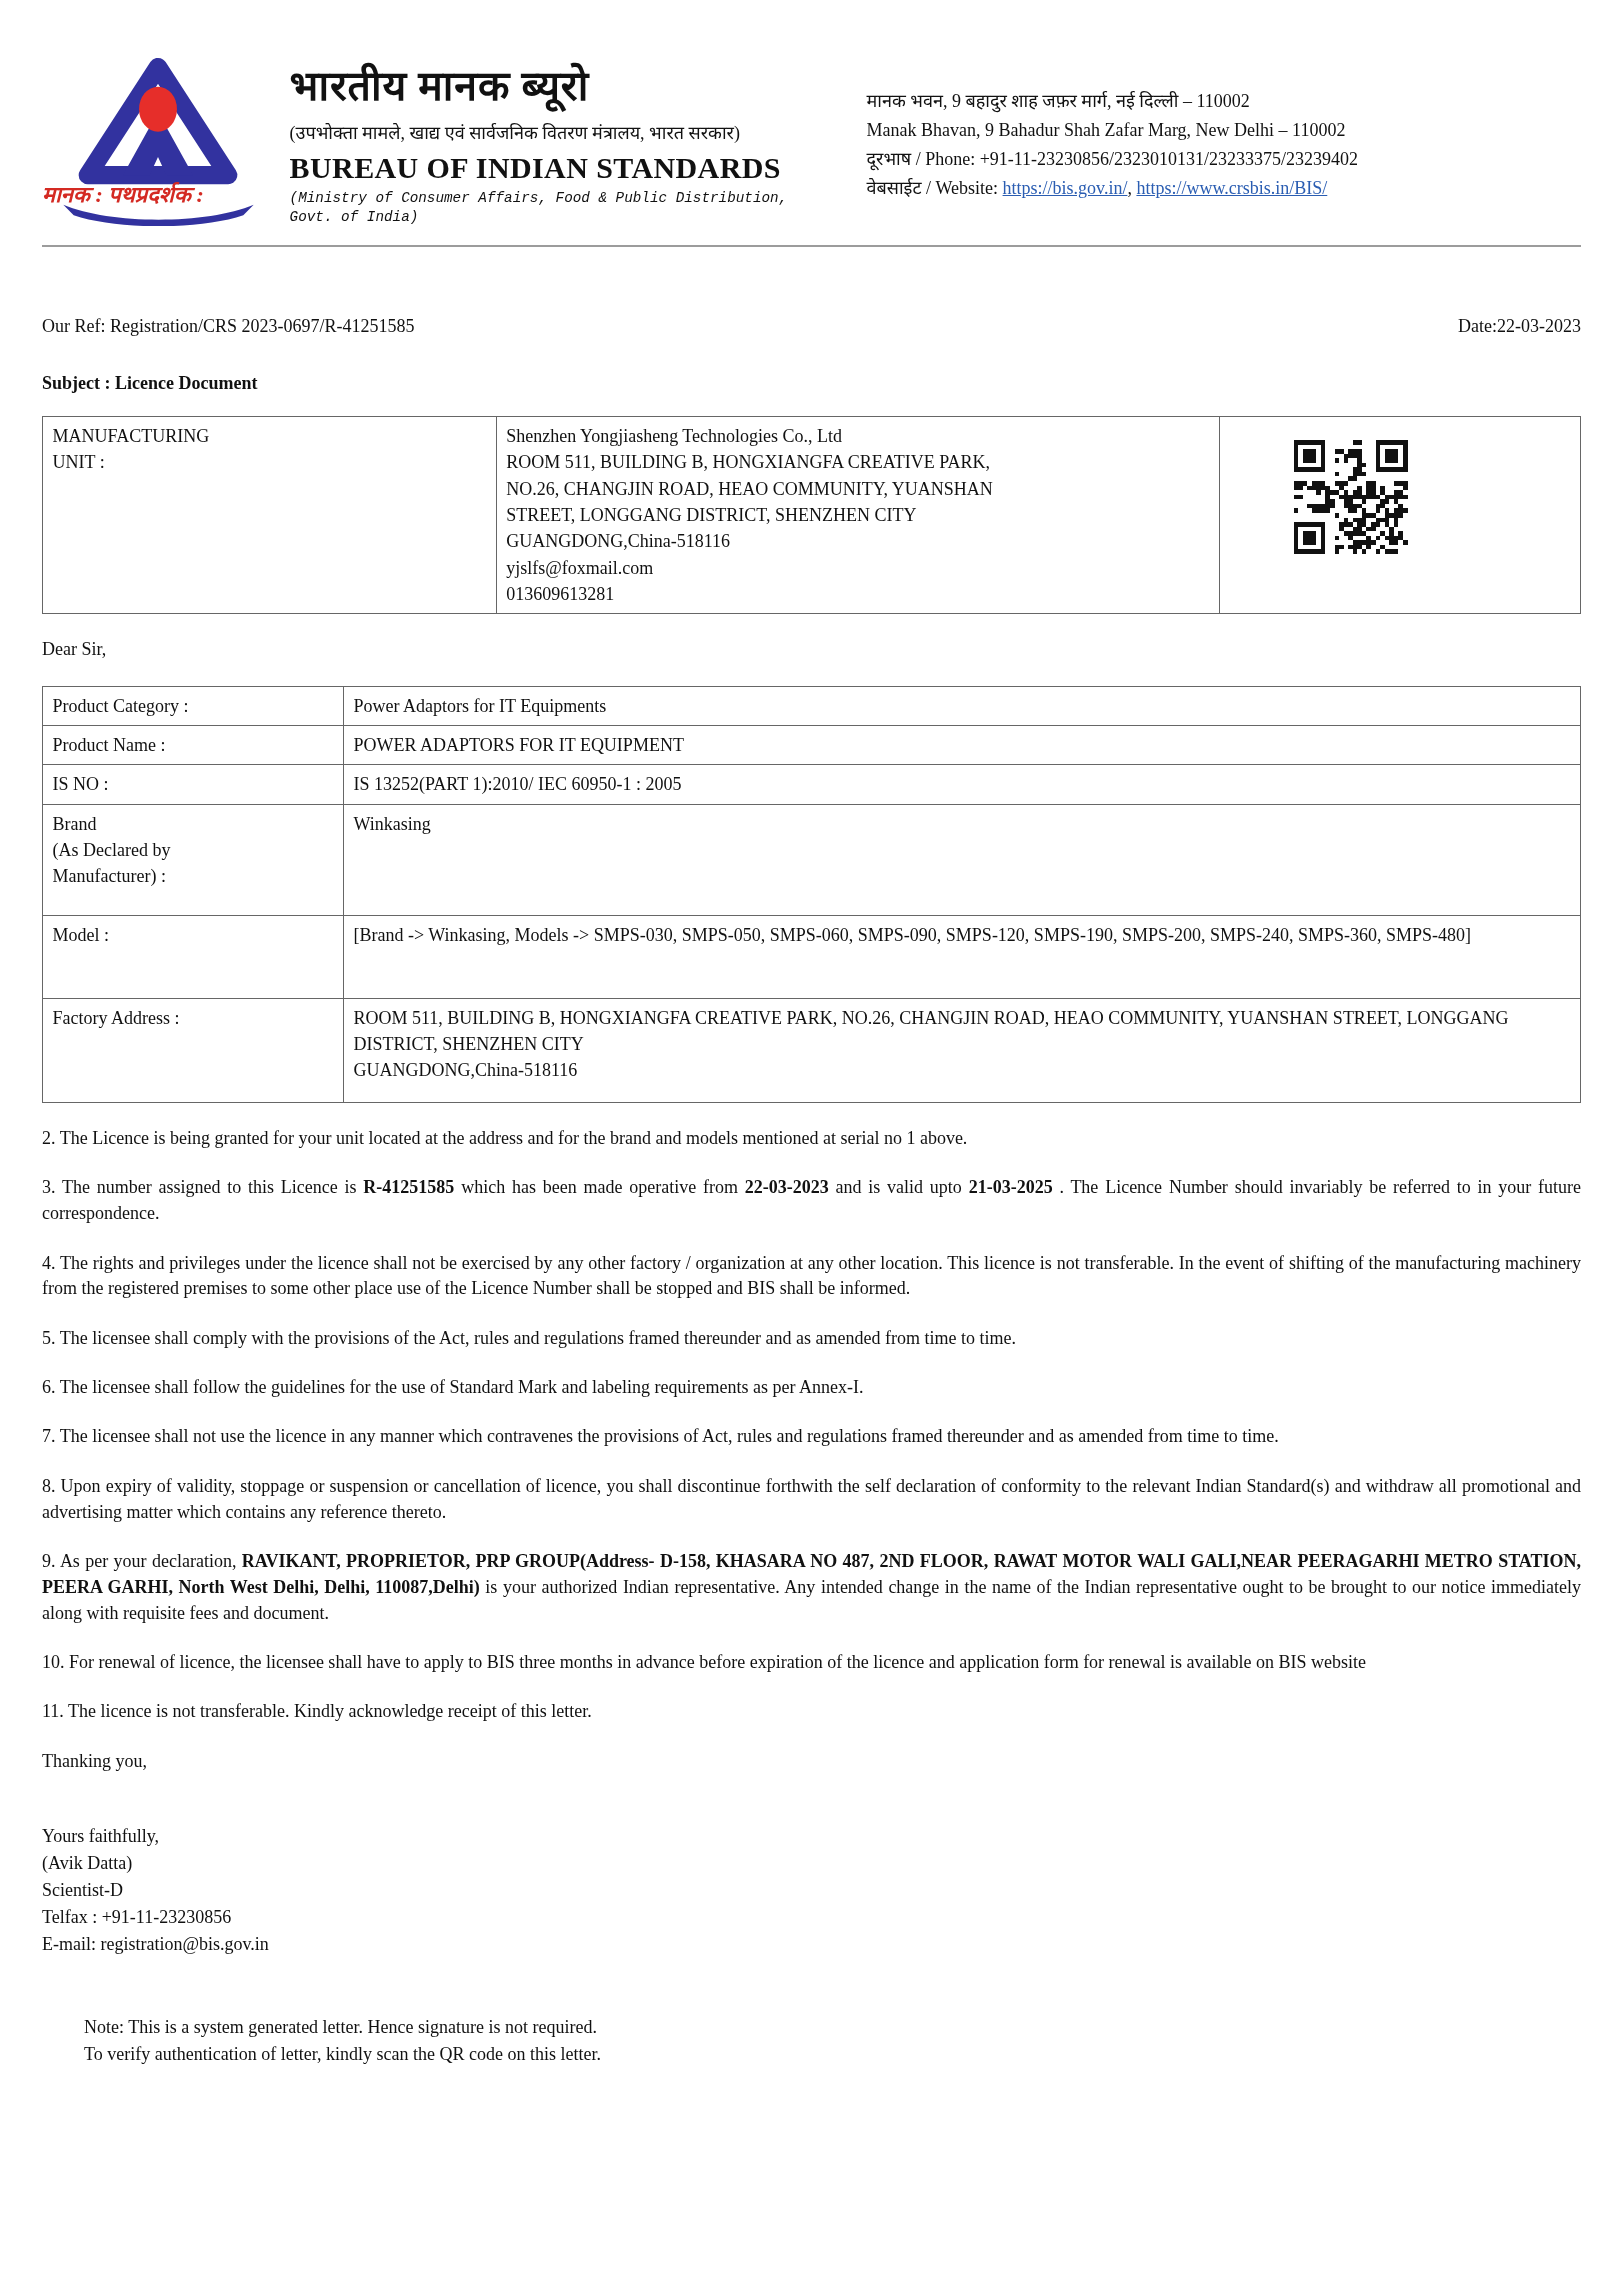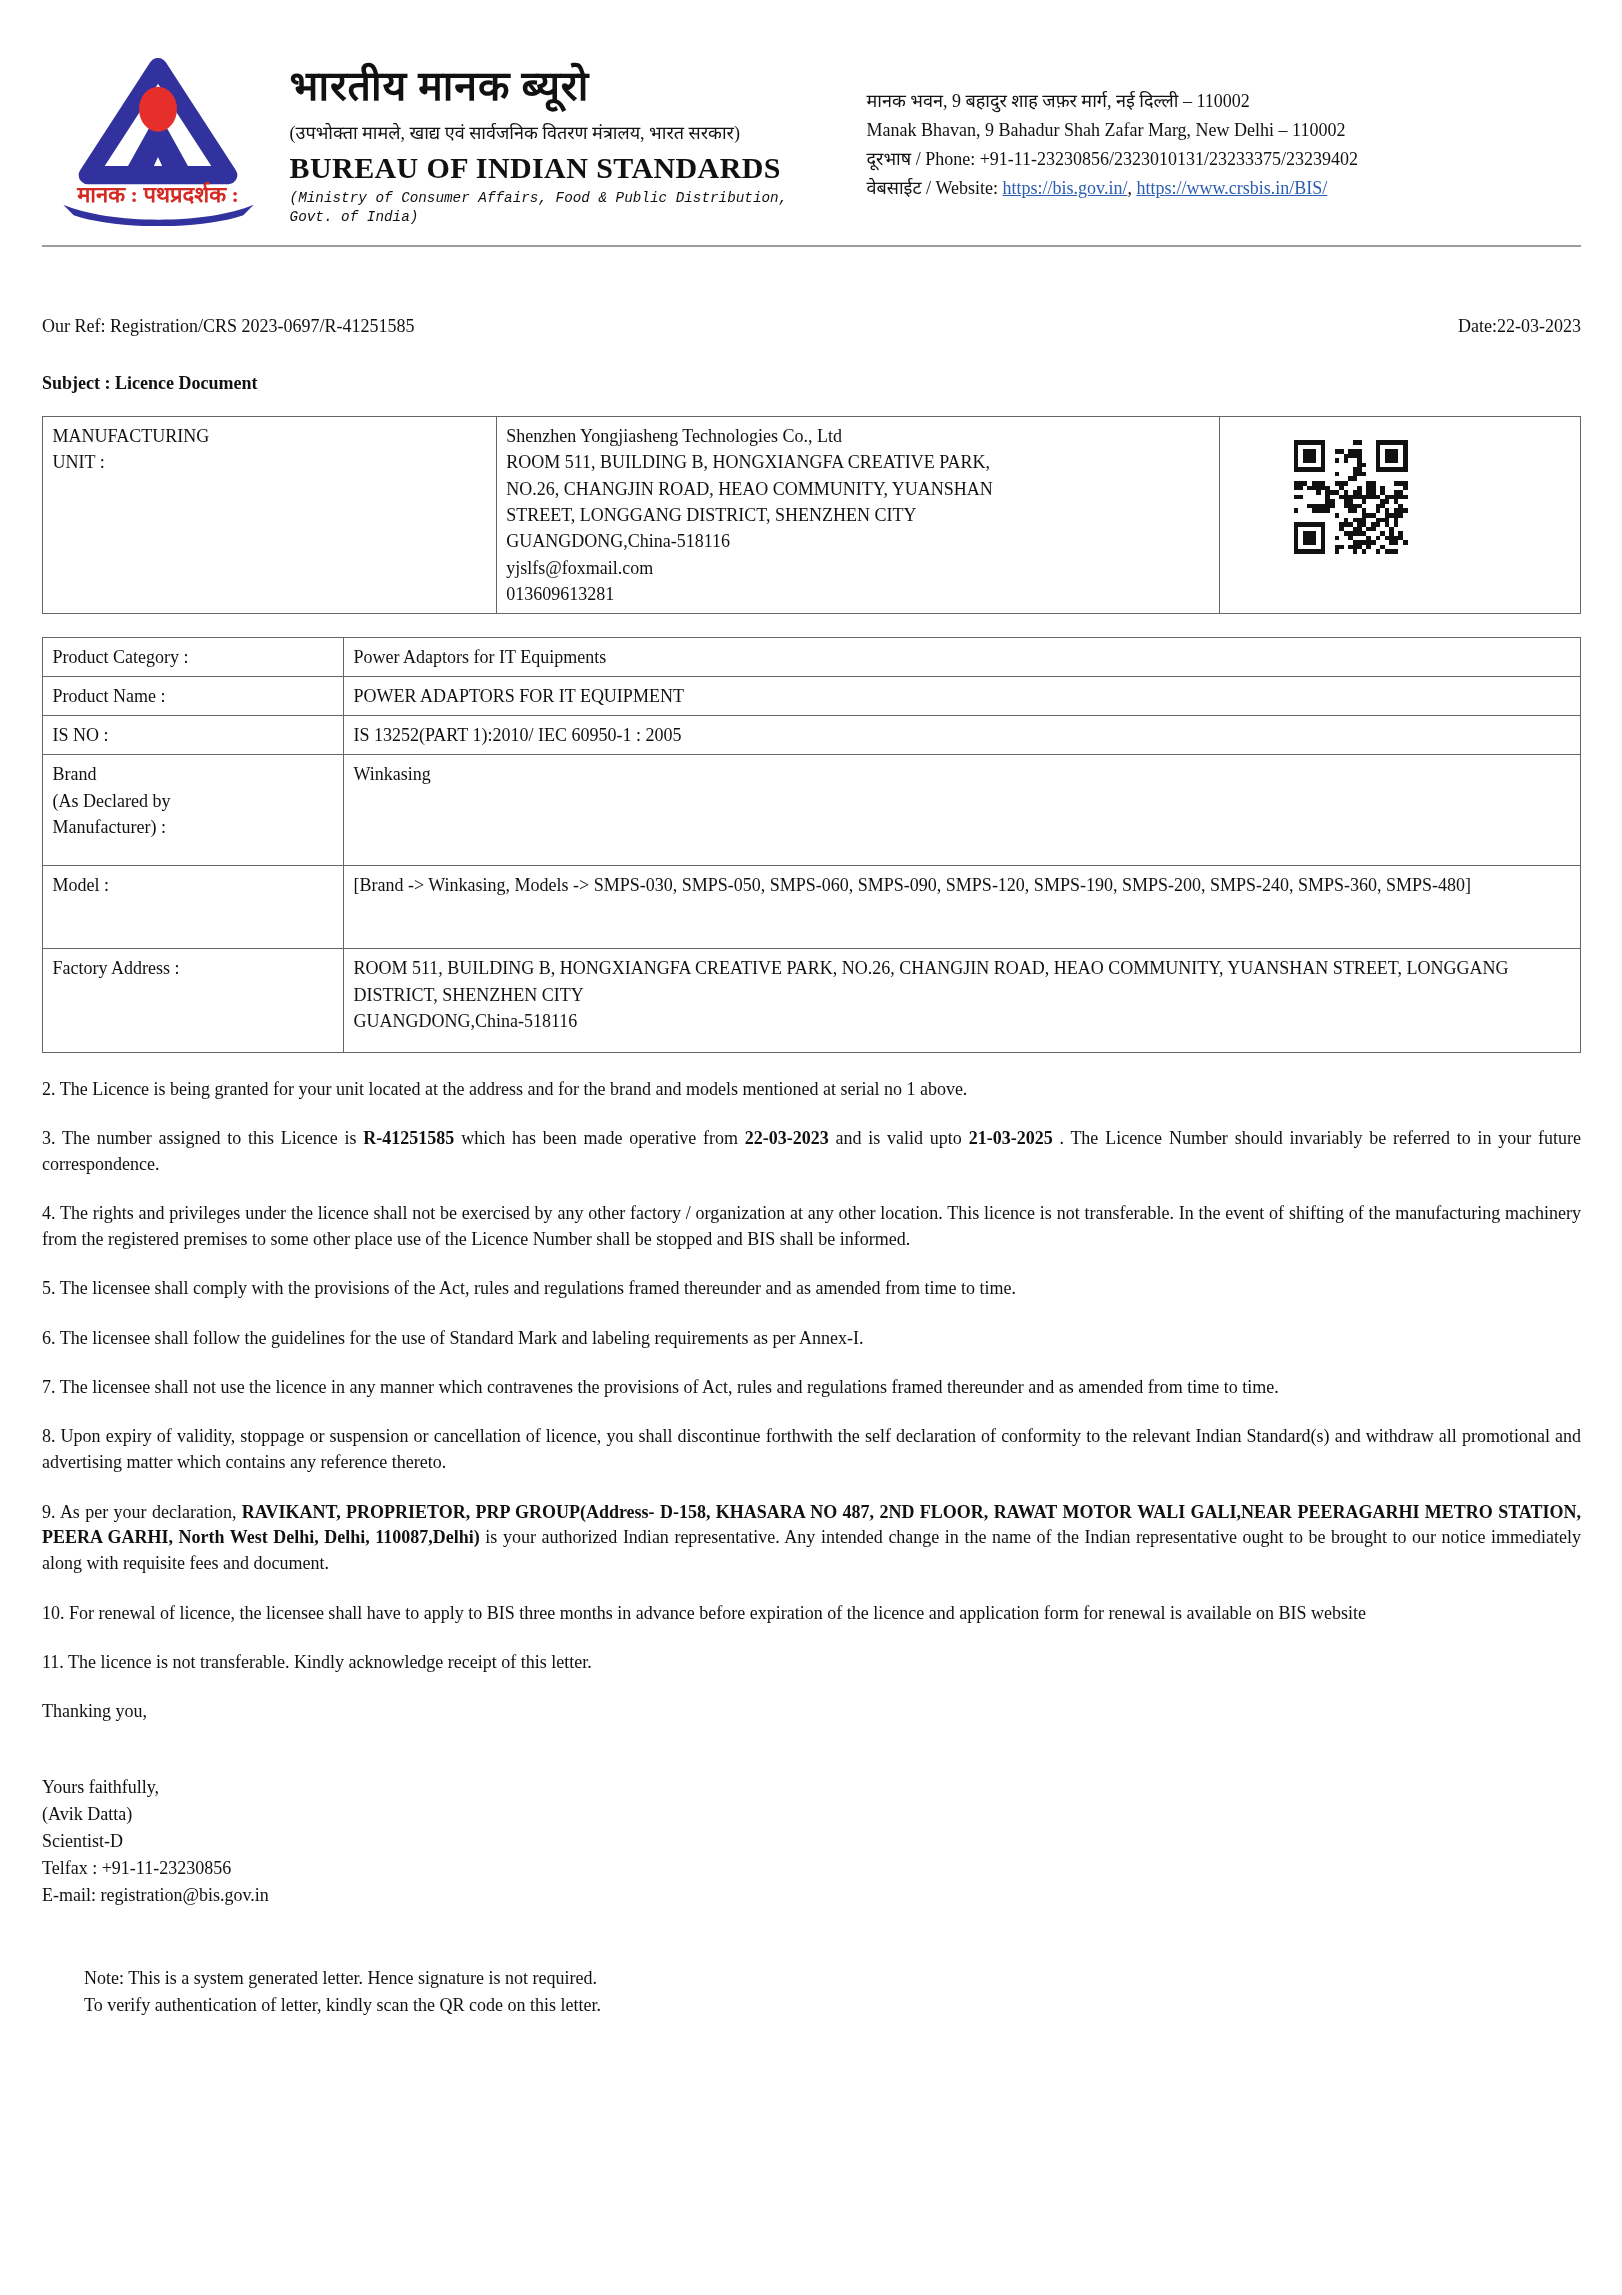--- a/index.html
+++ b/index.html
@@ -14,21 +14,21 @@
     color: #111111;
   }
 
   
   .letterhead {
     display: flex;
     align-items: flex-start;
     padding-top: 49px;
   }
   .lh-left { display: flex; align-items: flex-start; flex: 1 1 auto; }
-  .logo { width: 232px; flex: 0 0 232px; text-align: center; padding-top: 3.5px; }
+  .logo { width: 232px; flex: 0 0 232px; padding-top: 3.5px; font-style: italic; }
   .logo svg.mark { display: block; margin: 0 auto; }
   .logo-banner {
     color: var(--banner-red, #d42a23);
     font-weight: bold;
     font-size: 22px;
     line-height: 1.1;
     margin-top: -1.7px;
     white-space: nowrap;
   }
   .logo-swoosh { display: block; margin: 0 auto; margin-top: -3.5px; }
@@ -386,20 +386,21 @@
                 <rect x="20" y="24" width="1" height="1" fill="#111"></rect>
                 <rect x="21" y="24" width="1" height="1" fill="#111"></rect>
                 <rect x="22" y="24" width="1" height="1" fill="#111"></rect>
               </g>
           </svg>
         </td>
       </tr>
     </tbody>
   </table>
 
+  <p class="body">Dear Sir,</p>
 
   <table class="details-table">
     <tbody>
       <tr>
         <td class="c1 pre">Product Category :</td>
         <td class="pre">Power Adaptors for IT Equipments</td>
       </tr>
       <tr>
         <td class="c1 pre">Product Name :</td>
         <td class="pre">POWER ADAPTORS FOR IT EQUIPMENT</td>

